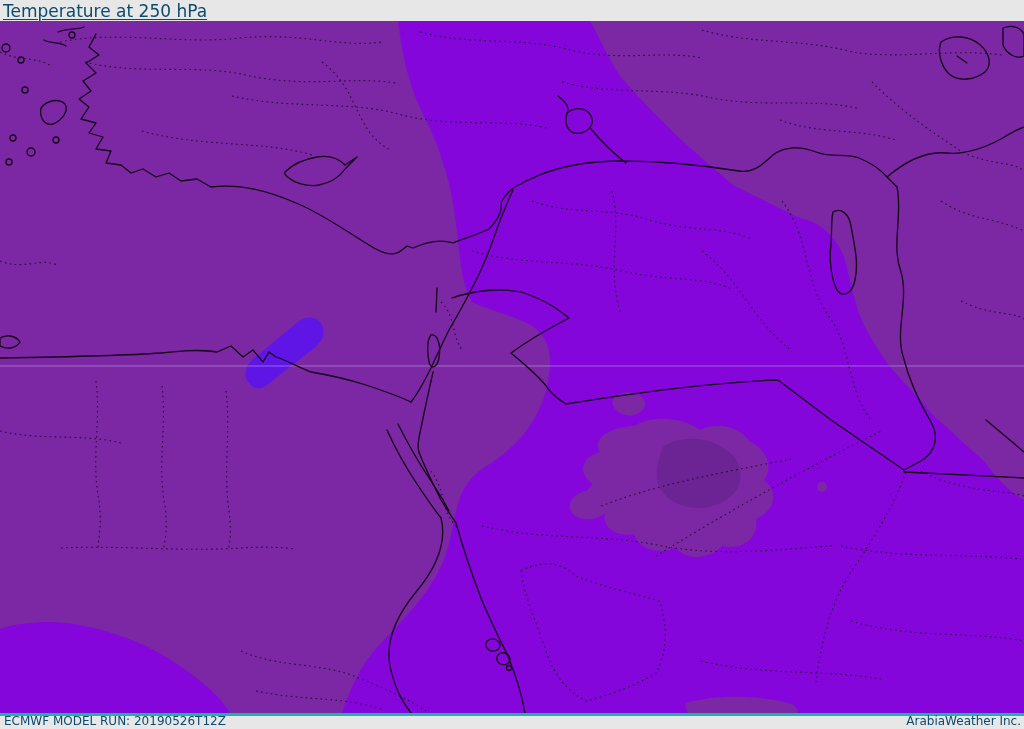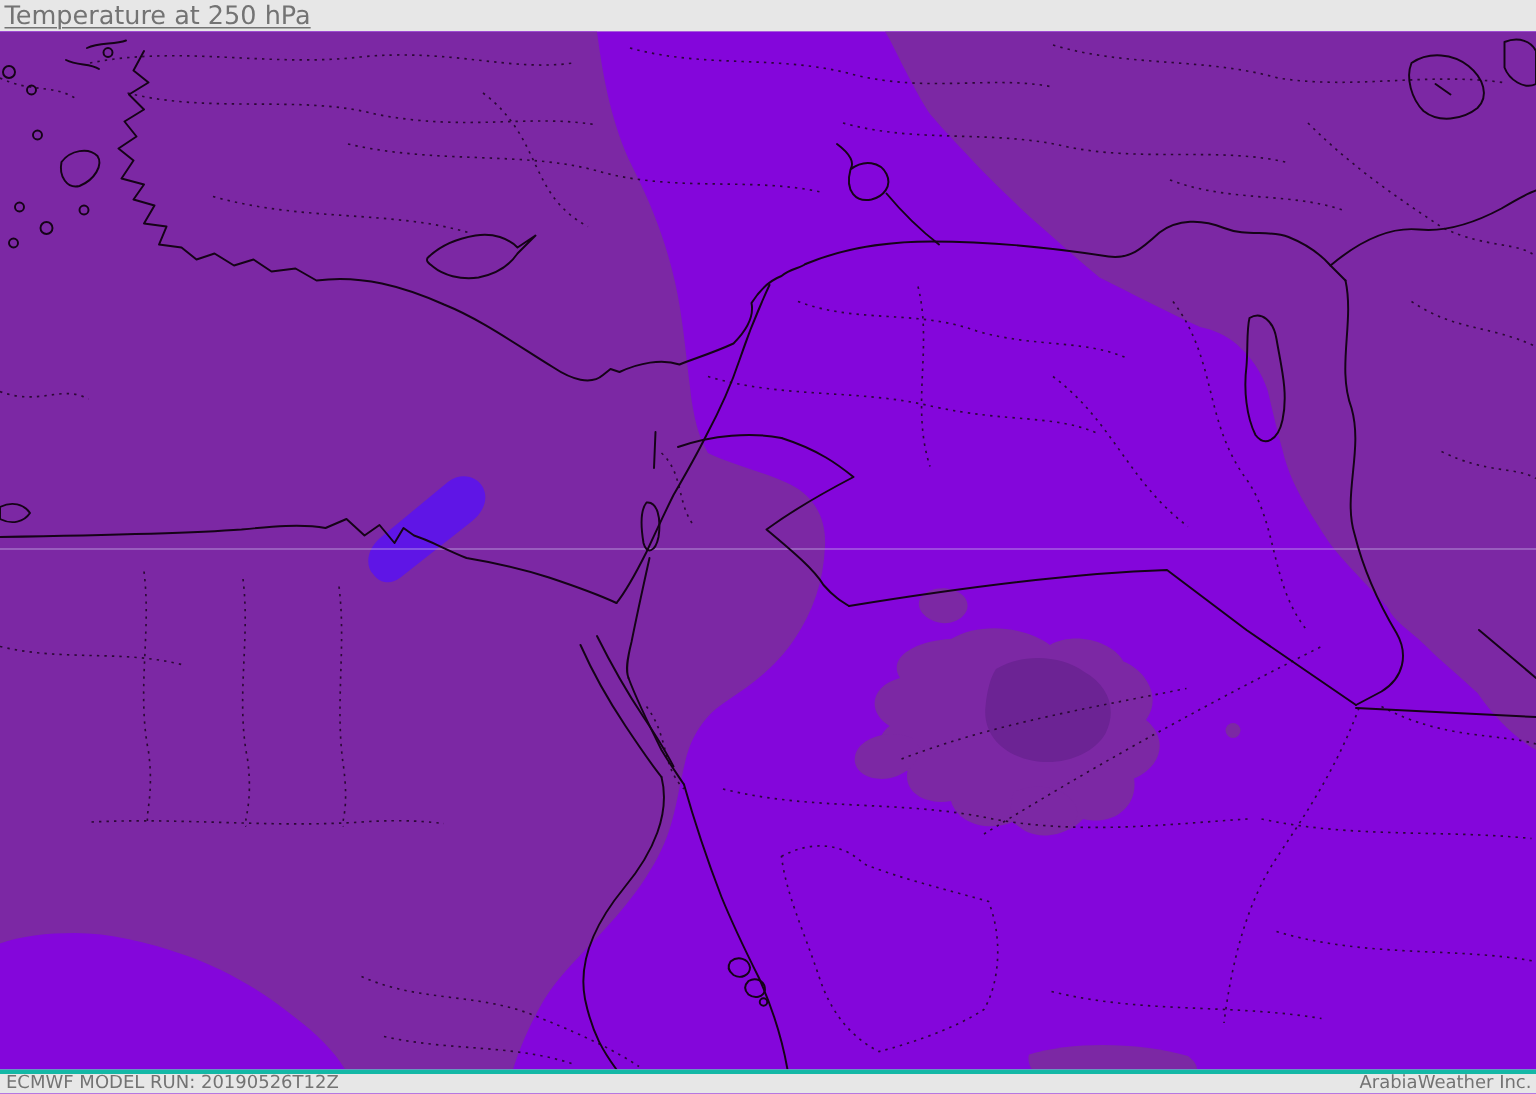--- a/index.html
+++ b/index.html
@@ -1,18 +1,18 @@
 <!DOCTYPE html>
 <html><head>
 <meta charset="utf-8">
 <style>
   html,body{margin:0;padding:0;}
   body{width:1024px;height:729px;overflow:hidden;position:relative;
        font-family:"DejaVu Sans","Liberation Sans",sans-serif;background:#8406DB;}
-  .bar{position:absolute;left:0;width:1024px;background:#E7E7E7;color:#737373;
+  .bar{position:absolute;left:0;width:1024px;background:#E7E7E7;color:#0c4a6e;
        display:flex;justify-content:space-between;align-items:flex-end;box-sizing:border-box;}
   #header{top:0;height:21px;font-size:17px;line-height:20px;padding:0 2px 0 3px;}
   #header .htxt{text-decoration:underline;text-decoration-thickness:1px;text-underline-offset:2px;white-space:nowrap;}
   #footer{top:713px;height:16px;font-size:12px;line-height:16px;padding:0 3px 0 4px;border-top:3px solid #14b8a6;}
   #footer div{white-space:nowrap;}
   #mapwrap{position:absolute;top:21px;left:0;width:1024px;height:692px;}
   svg{display:block;}
 </style>
 </head>
 <body>

